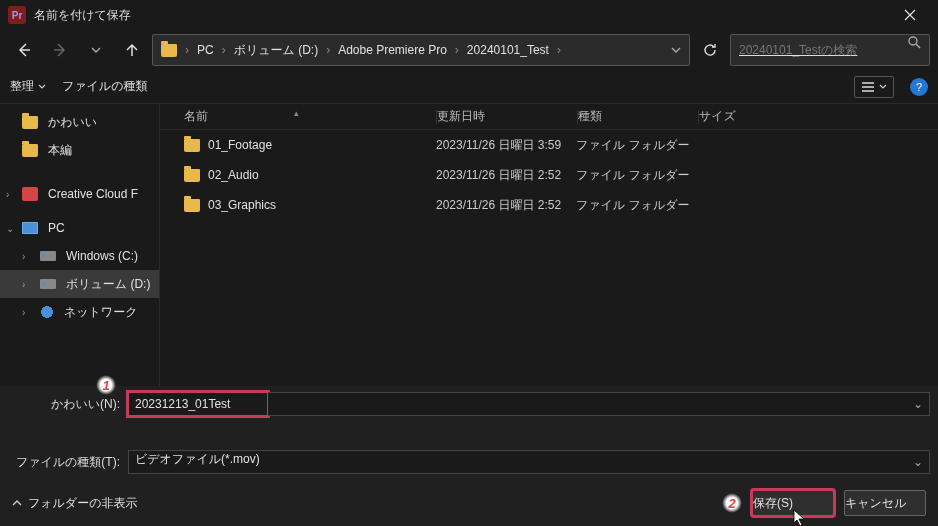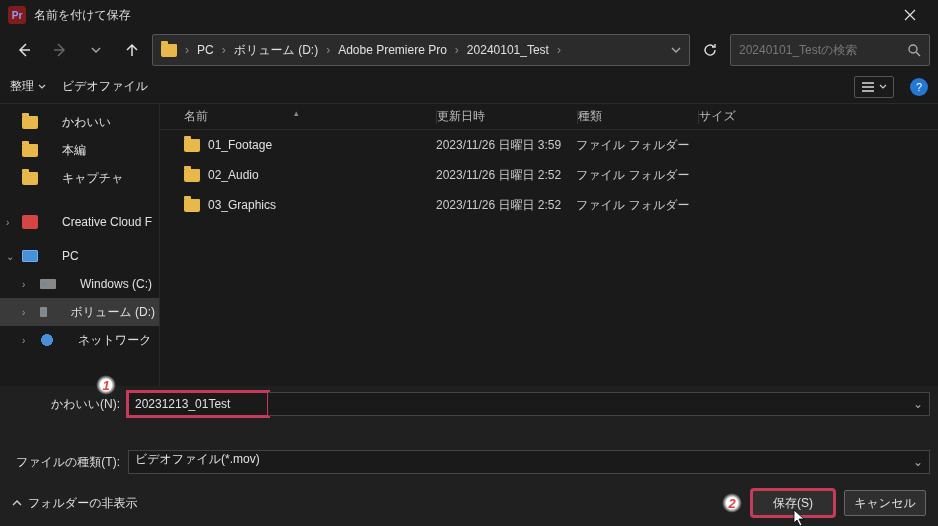--- a/index.html
+++ b/index.html
@@ -16,33 +16,33 @@
 
   .address-bar { flex: 1; height: 32px; background: #2b2b2b; border: 1px solid #555; display: flex; align-items: center; padding: 0 8px; gap: 8px; border-radius: 2px; }
   .folder-ico { width: 16px; height: 13px; background: #e8b84a; border-radius: 1px 1px 2px 2px; position: relative; }
   .folder-ico::before { content:""; position:absolute; top:-3px; left:0; width:7px; height:3px; background:#e8b84a; border-radius:1px 1px 0 0; }
   .crumb { color: #e0e0e0; white-space: nowrap; cursor: pointer; }
   .crumb-sep { color: #888; }
   .addr-drop { margin-left: auto; color: #aaa; }
 
   .refresh-btn { width: 32px; height: 32px; display: flex; align-items: center; justify-content: center; cursor: pointer; }
 
-  .search-box { width: 200px; height: 32px; background: #2b2b2b; border: 1px solid #555; display: flex; align-items: center; padding: 0 8px; border-radius: 2px; }
+  .search-box { width: 200px; height: 32px; background: #2b2b2b; border: 1px solid #555; display: flex; padding: 0 8px; border-radius: 2px; text-decoration: underline; }
   .search-box input { flex:1; background: transparent; border: none; color: #e0e0e0; outline: none; }
   .search-box input::placeholder { color: #777; }
 
   .toolbar { display: flex; align-items: center; height: 34px; padding: 0 10px; border-bottom: 1px solid #2a2a2a; gap: 16px; }
   .tool-item { color: #e0e0e0; cursor: pointer; display: flex; align-items: center; gap: 4px; }
   .spacer { flex: 1; }
   .view-btn { display: flex; align-items: center; gap: 4px; padding: 4px 6px; border: 1px solid #555; border-radius: 2px; cursor: pointer; }
   .help-btn { width: 18px; height: 18px; border-radius: 50%; background: #2477d4; color: #fff; display: flex; align-items: center; justify-content: center; font-size: 11px; cursor: pointer; }
 
   .main { display: flex; height: 306px; }
   .tree { width: 160px; border-right: 1px solid #2a2a2a; padding: 4px 0; overflow: hidden; }
-  .tree-item { display: flex; align-items: center; height: 28px; padding: 0 4px 0 22px; gap: 24px; cursor: pointer; color: #e0e0e0; position: relative; white-space: nowrap; }
+  .tree-item { display: flex; align-items: center; height: 28px; padding: 0 4px 0 22px; gap: 10px; cursor: pointer; color: #e0e0e0; position: relative; white-space: nowrap; }
   .tree-item.indent { padding-left: 40px; }
   .tree-item.selected { background: #3a3a3a; }
   .tree-item .chev { position:absolute; left: 6px; color:#999; font-size:10px; }
   .tree-item.indent .chev { left: 22px; }
   .pc-ico { width:16px; height:12px; background:#4a90d9; border:1px solid #6ab0f0; border-radius:1px; position:relative; }
   .drive-ico { width:16px; height:10px; background:#888; border-radius:1px; position:relative; }
   .drive-ico::after{ content:""; position:absolute; left:2px; top:3px; width:3px; height:3px; background:#4a90d9; border-radius:50%; }
   .cloud-ico { width:16px; height:14px; background:#d64545; border-radius:2px; }
   .net-ico { width:14px; height:14px; background:radial-gradient(circle,#4a90d9 60%,transparent 60%); border-radius:50%; }
 
@@ -66,21 +66,21 @@
   .field-input { flex:1; height: 24px; background: #1a1a1a; border: 1px solid #444; color: #e0e0e0; padding: 0 6px; position: relative; }
   .field-input input, .field-input select { width: 100%; height: 100%; background: transparent; border: none; color: #e0e0e0; outline: none; appearance: none; }
   .field-input .dd { position:absolute; right:6px; top:4px; color:#aaa; }
 
   .hl-red { outline: 3px solid #c73a5a; outline-offset: -1px; }
 
   .badge { position:absolute; width:20px; height:20px; border-radius:50%; display:flex; align-items:center; justify-content:center; font-weight:bold; font-size:13px; font-style: italic; color:#d44; background: radial-gradient(circle,#fff 40%, rgba(255,255,255,0) 70%); text-shadow: 0 0 3px #fff; }
 
   .footer { display:flex; align-items:center; padding: 10px 12px; gap: 10px; }
   .hide-folders { display:flex; align-items:center; gap:6px; cursor:pointer; }
-  .dlg-btn { min-width:82px; height:26px; background:#2f2f2f; border:1px solid #666; color:#e0e0e0; cursor:pointer; display:flex; align-items:center; justify-content:center; border-radius: 2px; }
+  .dlg-btn { min-width:82px; height:26px; background:#2f2f2f; border:1px solid #666; color:#e0e0e0; cursor:pointer; display:flex; align-items:center; justify-content:flex-start; border-radius: 2px; }
   .cursor-ptr { position:absolute; width:14px; height:18px; }
 
   svg { display: block; }
 </style>
 </head>
 <body>
 
 <div class="titlebar">
   <div class="app-icon">Pr</div>
   <div class="title-text">名前を付けて保存</div>
@@ -147,21 +147,21 @@
 </div>
 
 <div class="toolbar">
   <div class="tool-item">
     <span>整理</span>
     <svg width="8" height="8" viewBox="0 0 8 8">
         <path d="M1 2 L4 5 L7 2" stroke="#ccc" stroke-width="1.2" fill="none"></path>
       </svg>
   </div>
   <div class="tool-item">
-    <span>ビデオファイル</span>
+    <span>ファイルの種類</span>
   </div>
   <div class="spacer"></div>
   <div class="view-btn">
     <svg width="14" height="12" viewBox="0 0 14 12">
         <path d="M1 2 H13 M1 6 H13 M1 10 H13" stroke="#ddd" stroke-width="1.6"></path>
       </svg>
     <svg width="8" height="8" viewBox="0 0 8 8">
         <path d="M1 2 L4 5 L7 2" stroke="#ccc" stroke-width="1.2" fill="none"></path>
       </svg>
   </div>
@@ -170,24 +170,20 @@
 
 <div class="main">
   <div class="tree">
     <div class="tree-item">
         <div class="folder-ico"></div>
         <span>かわいい</span>
       </div>
     <div class="tree-item">
         <div class="folder-ico"></div>
         <span>本編</span>
-      </div>
-    <div class="tree-item">
-        <div class="folder-ico"></div>
-        <span>キャプチャ</span>
       </div>
     <div style="height:16px"></div>
     <div class="tree-item">
         <span class="chev">›</span>
         <div class="cloud-ico"></div>
         <span>Creative Cloud F</span>
       </div>
     <div style="height:6px"></div>
     <div class="tree-item">
         <span class="chev">⌄</span>

